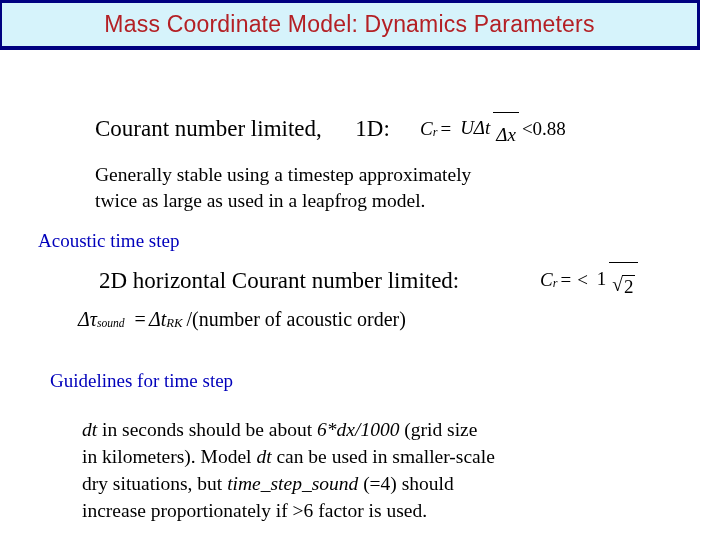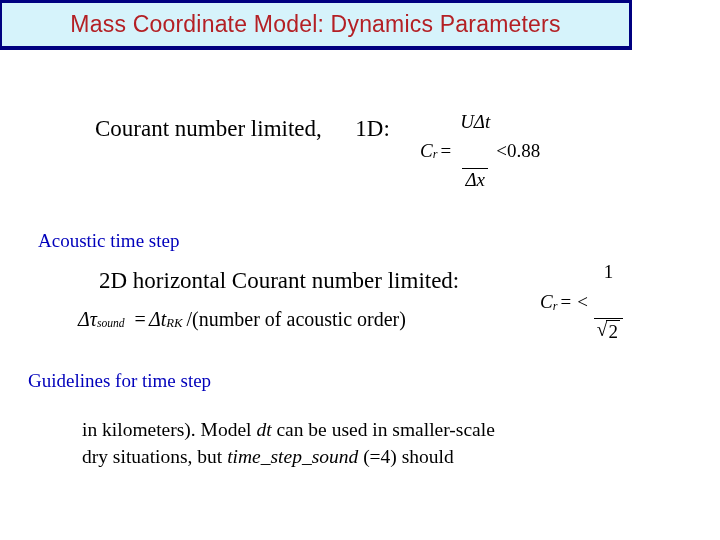--- a/index.html
+++ b/index.html
@@ -14,21 +14,21 @@
     overflow: hidden;
     font-family: "Liberation Serif", "DejaVu Serif", serif;
     color: #000000;
   }
 
   
   #title-banner {
     position: absolute;
     left: 0;
     top: 0;
-    width: 632px;
+    width: 700px;
     height: 50px;
     background: #d6f3fb;
     border-top: 3px solid #000080;
     border-bottom: 4px solid #000080;
     border-left: 2px solid #000080;
     border-right: 3px solid #000080;
     box-sizing: border-box;
     display: flex;
     align-items: center;
     justify-content: center;
@@ -88,29 +88,28 @@
     font-size: 19px;
     white-space: nowrap;
     display: flex;
     align-items: center;
   }
   .math .var   { font-style: italic; }
   .math .sub   { font-size: 0.64em; font-style: italic; vertical-align: sub; position: relative; top: 0.32em; }
   .math .op    { margin: 0 3px; }
   .frac {
     display: inline-flex;
-    flex-direction: column;
+    flex-direction: row;
     align-items: center;
     vertical-align: middle;
     margin: 0 3px;
     line-height: 1.08;
-    gap: 11px;
   }
   .frac .num { padding: 0 3px 1px 3px; }
-  .frac .den { padding: 1px 3px 0 3px; border-top: 1.4px solid #000; margin-top: 23px; }
+  .frac .den { padding: 12px 3px 0 3px; border-top: 1.4px solid #000; }
   .sqrt {
     display: inline-flex;
     align-items: flex-start;
     font-style: normal;
   }
   .sqrt .radical { font-size: 1.02em; margin-right: -1px; }
   .sqrt .radicand { border-top: 1.3px solid #000; padding: 0 2px; line-height: 1.15; }
 </style>
 </head>
 <body>
@@ -133,20 +132,24 @@
       <span class="sub">r</span>
     <span class="op">=</span>
     <span class="frac">
       <span class="num var">UΔt</span>
       <span class="den var">Δx</span>
     </span>
     <span>&lt;</span>
       <span>0.88</span>
   </div>
 
+  <div class="para" style="left:95px; top:112px;">
+    <div>Generally stable using a timestep approximately</div>
+    <div>twice as large as used in a leapfrog model.</div>
+  </div>
 
   <div class="section-heading" style="left:38px; top:180px;">Acoustic time step</div>
 
   <div class="body-line" style="left:99px; top:218px;text-align:center;">2D horizontal Courant number limited:</div>
 
   <div class="math" style="left:540px; top:212px;">
     <span class="var">C</span>
       <span class="sub">r</span>
     <span class="op">=</span>
     <span class="op">&lt;</span>
@@ -161,20 +164,22 @@
 
   <div class="math" style="left:78px; top:258px; font-size:20px;">
     <span class="var">Δτ</span>
       <span class="sub" style="font-size:0.58em;">sound</span>
     <span class="op" style="margin-left:10px;">=</span>
     <span class="var">Δt</span>
       <span class="sub">RK</span>
     <span style="margin-left:4px;">/(number of acoustic order)</span>
   </div>
 
-  <div class="section-heading" style="left:28px; top:320px;text-align:right;">Guidelines for time step</div>
+  <div class="section-heading" style="left:50px; top:320px;text-align:right;">Guidelines for time step</div>
 
   <div class="para" style="left:82px; top:366px; line-height:27px;">
+    <div><i class="it">dt</i><span> in seconds should be about </span><i class="it">6*dx/1000</i><span> (grid size</span></div>
     <div><span>in kilometers). Model </span><i class="it">dt</i><span> can be used in smaller-scale</span></div>
     <div><span>dry situations, but </span><i class="it">time_step_sound</i><span> (=4) should</span></div>
+    <div>increase proportionately if  &gt;6 factor is used.</div>
   </div>
 
 </div>
 
 </body></html>

